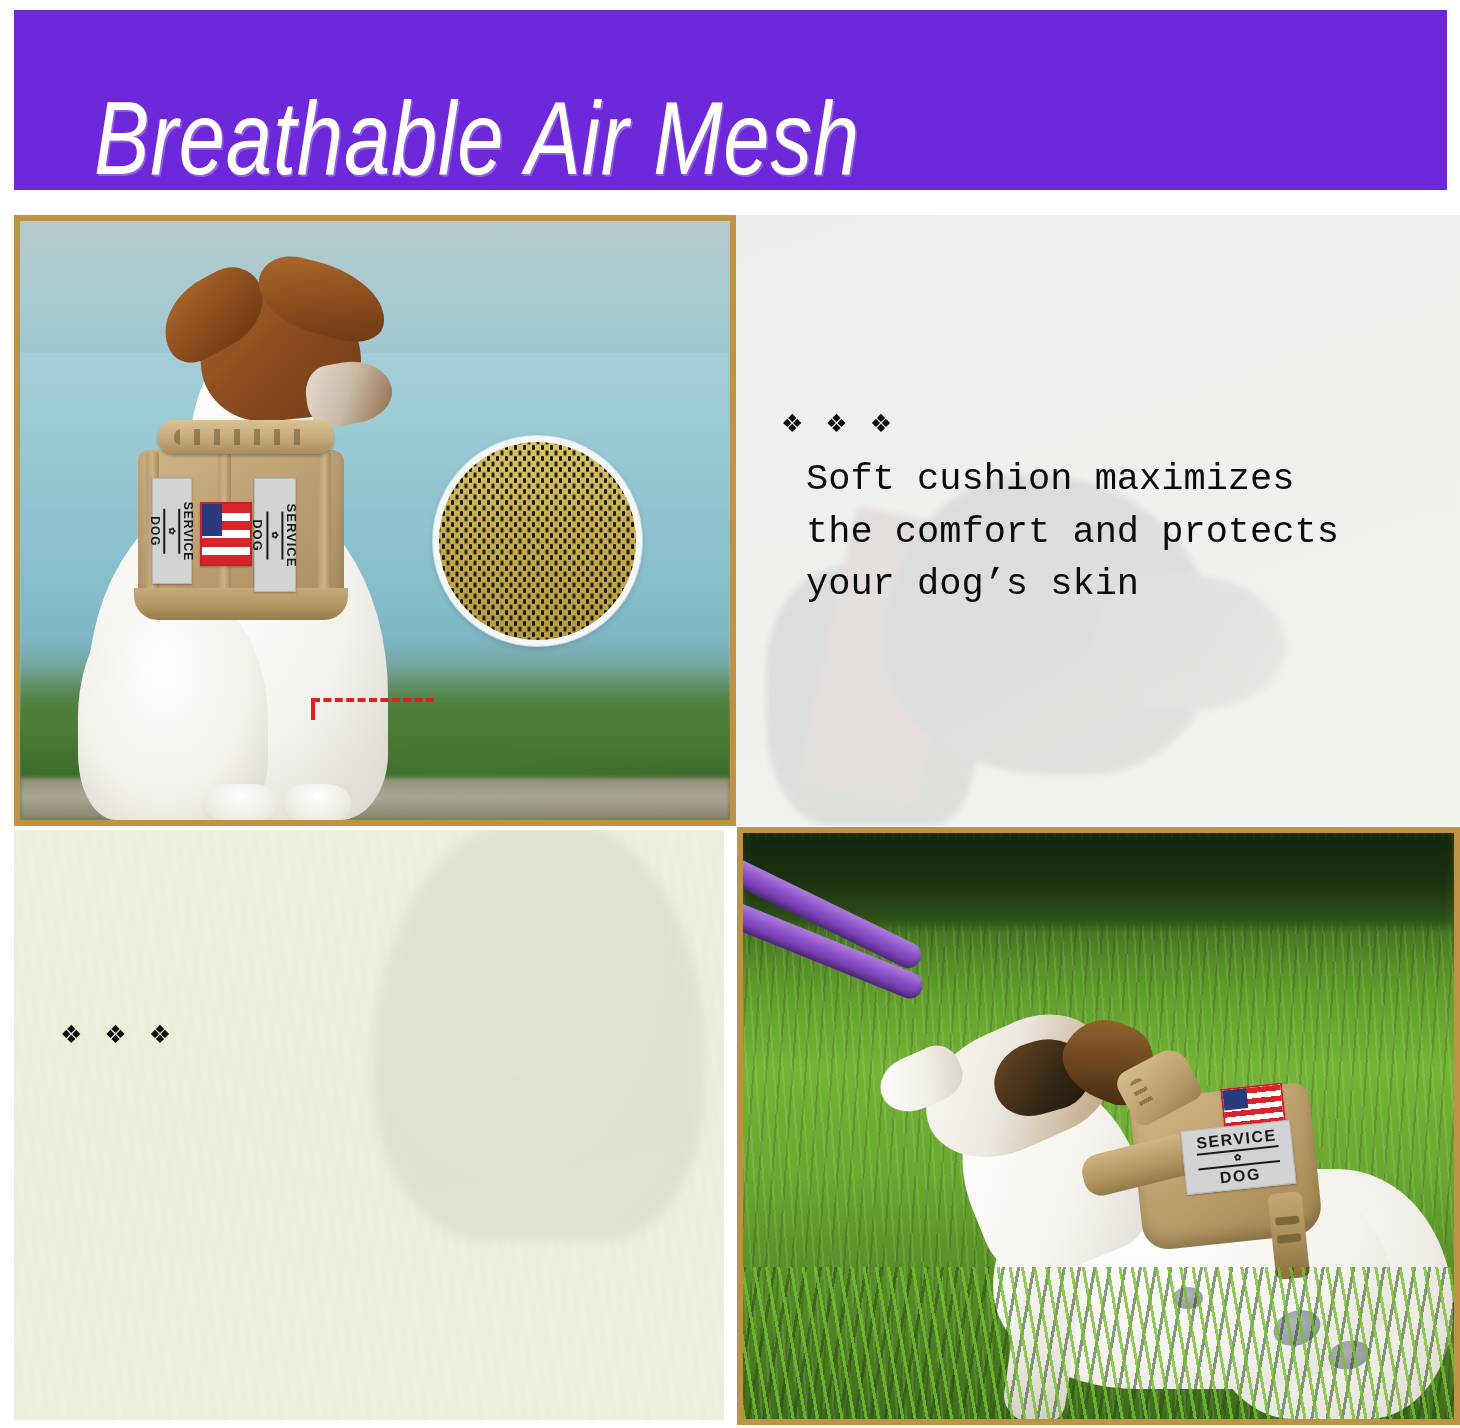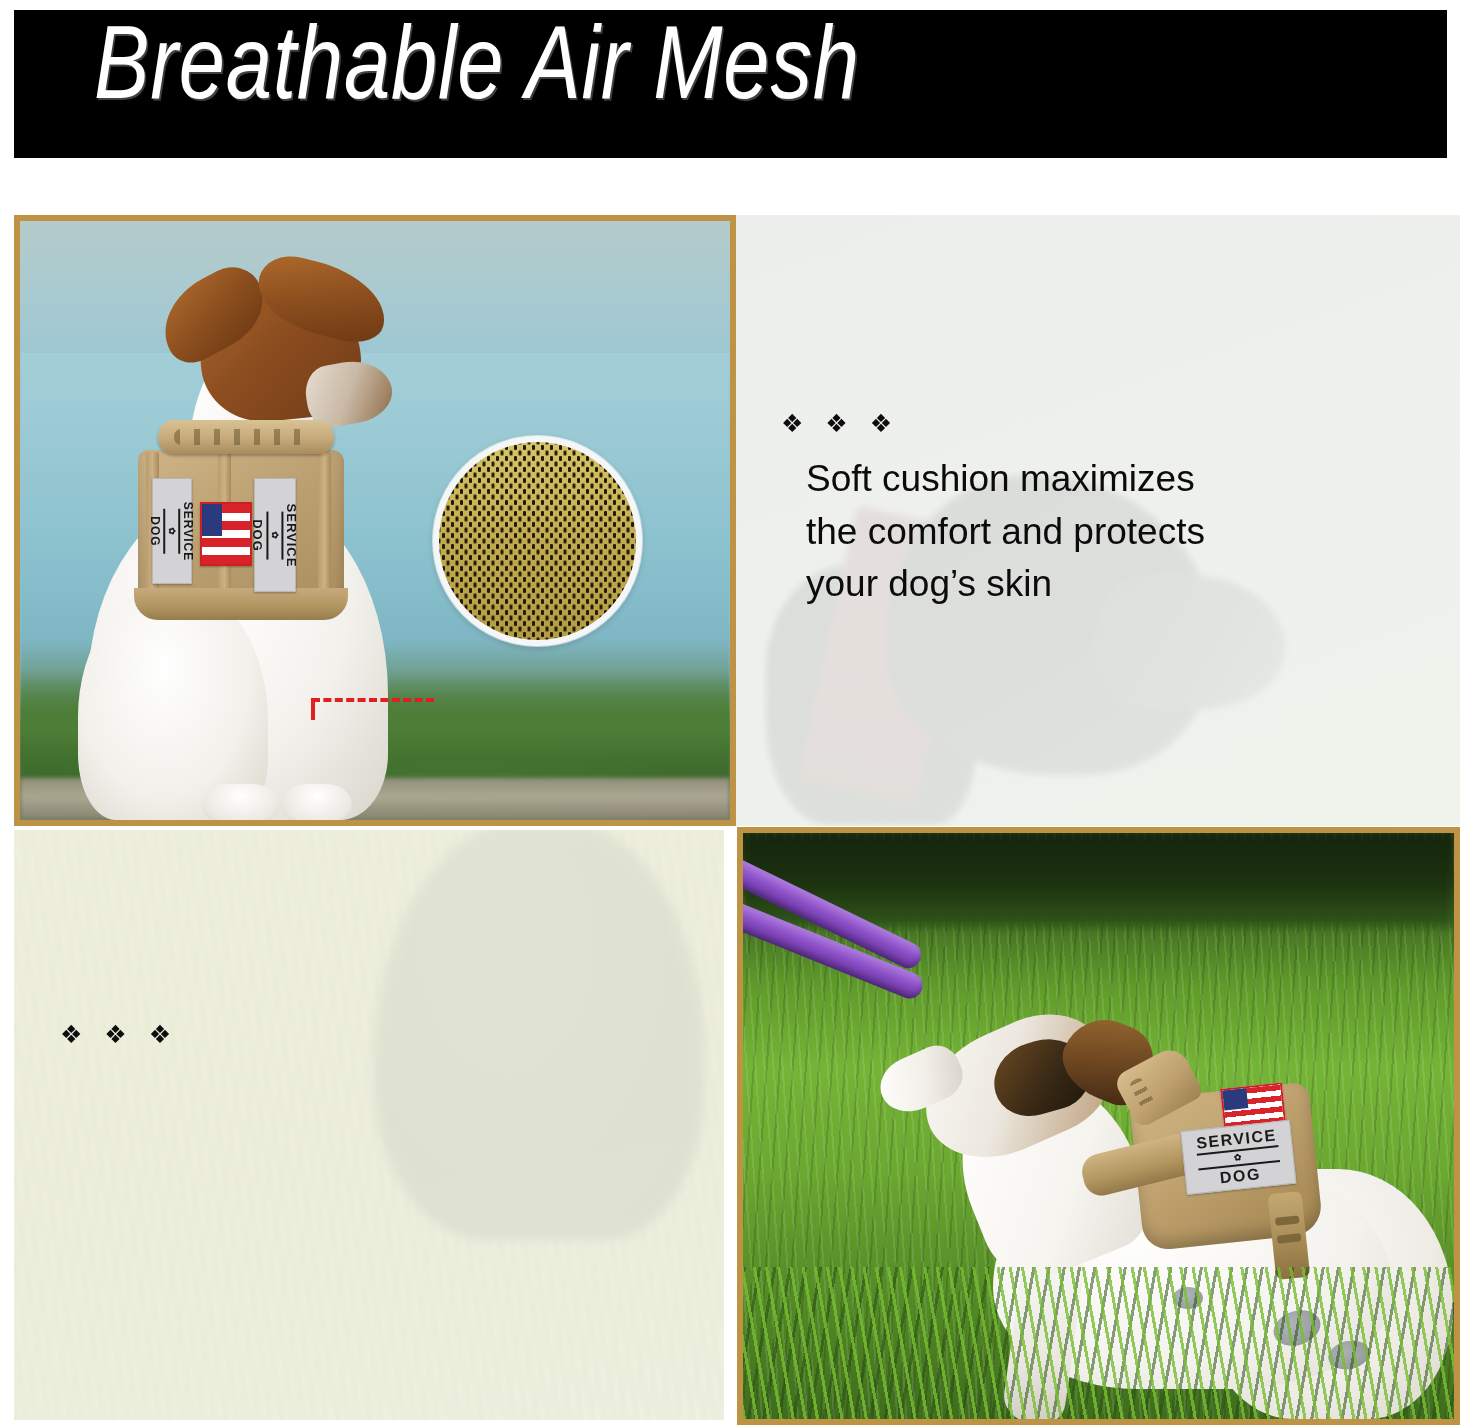--- a/index.html
+++ b/index.html
@@ -18,24 +18,24 @@
     background: #ffffff;
     overflow: hidden;
   }
 
   
   .banner {
     position: absolute;
     left: 14px;
     top: 10px;
     width: 1433px;
-    height: 148px;
-    background: #000000;
+    height: 180px;
+    background: #6d28d9;
     display: flex;
-    align-items: flex-start;
+    align-items: flex-end;
   }
   .banner-title {
     margin-left: 80px;
     color: #ffffff;
     font-family: "Liberation Sans Narrow", "Liberation Sans", sans-serif;
     font-size: 104px;
     font-style: italic;
     font-weight: 400;
     line-height: 1;
     letter-spacing: 1px;
@@ -332,21 +332,21 @@
     letter-spacing: 7px;
     color: #0d0d0d;
     line-height: 1;
     font-family: "DejaVu Sans", sans-serif;
   }
   .feature-text {
     position: absolute;
     color: #0b0b0b;
     font-size: 37px;
     line-height: 1.42;
-    font-family: Liberation Sans, sans-serif;
+    font-family: Liberation Mono, monospace;
     white-space: pre-line;
   }
   .panel-b .bullets { left: 45px; top: 196px; }
   .panel-b .feature-text { left: 70px; top: 238px; width: 620px; }
 
   
   .panel-c {
     left: 14px;
     top: 625px;
     width: 710px;

